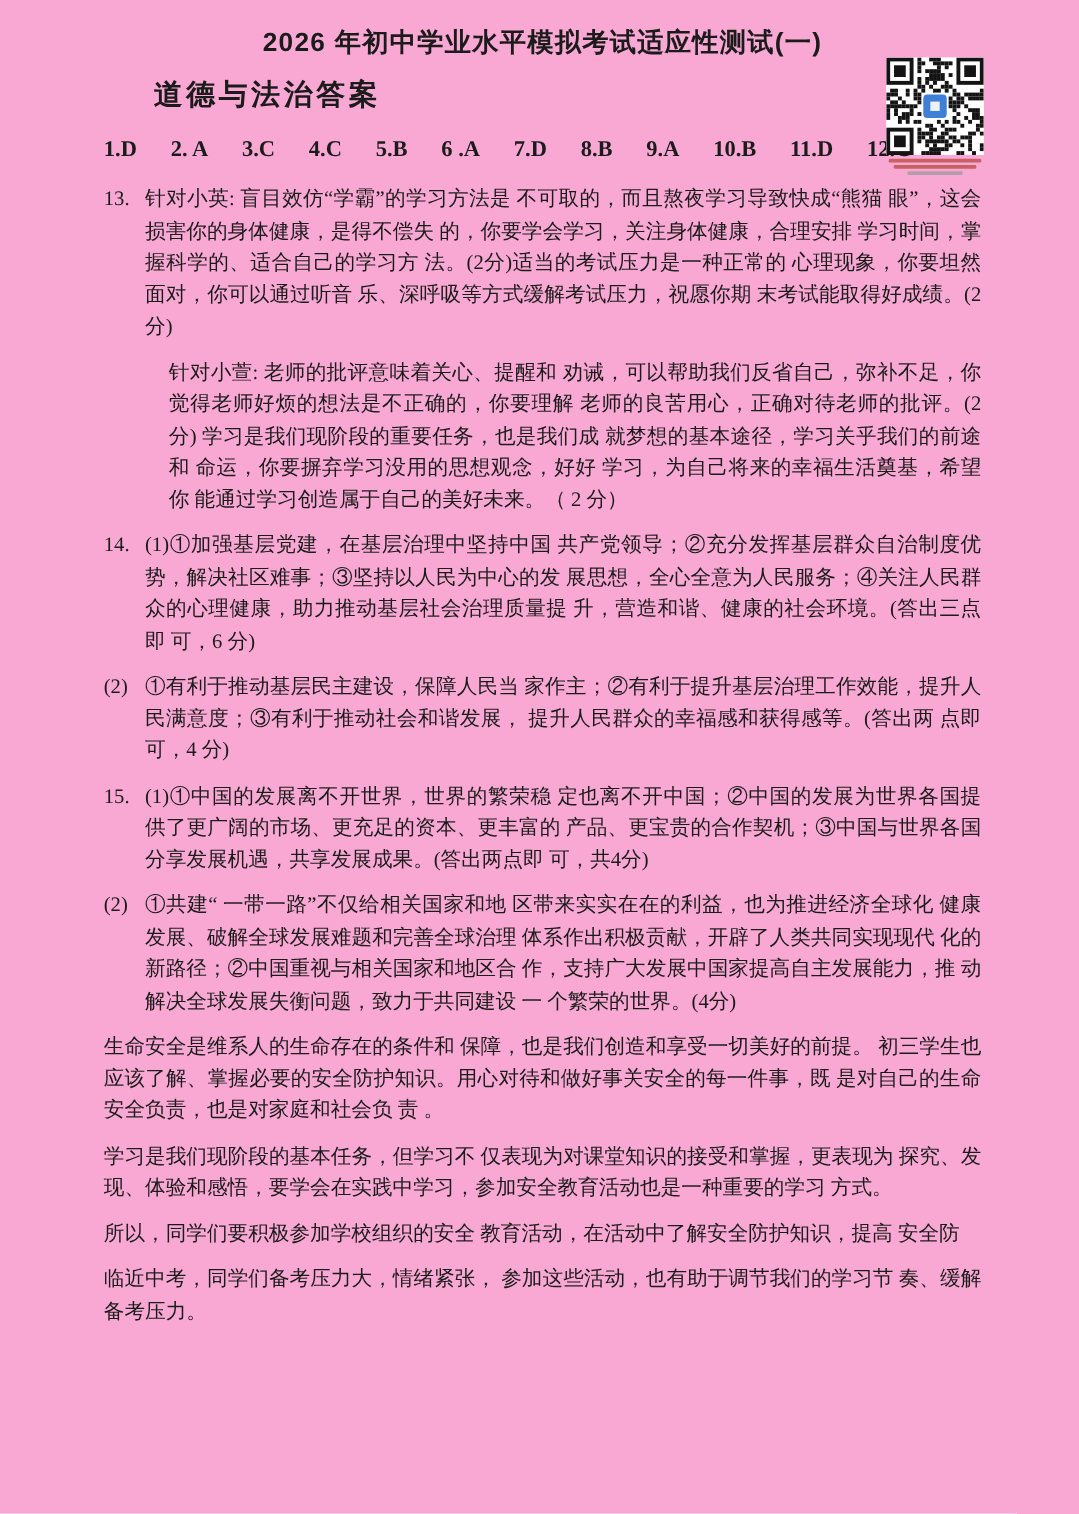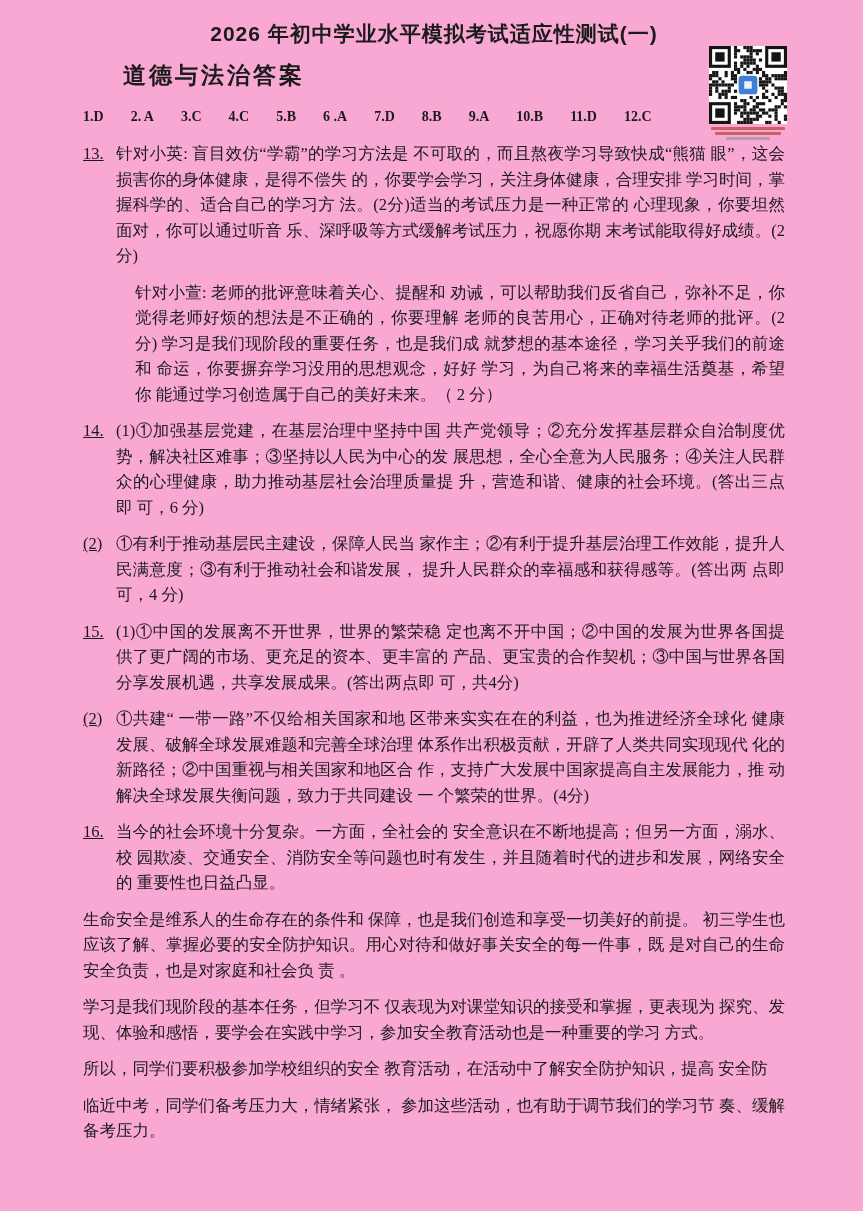--- a/index.html
+++ b/index.html
@@ -25,34 +25,34 @@
     font-family:"Liberation Sans", sans-serif;
     font-weight:bold;
     font-size:23px;
     letter-spacing:3px;
     margin:12px 40px 18px 40px;
   }
   .answers{
     display:flex;
     flex-wrap:nowrap;
     gap:27px;
-    font-size:14px;
+    font-size:18px;
     font-weight:600;
     margin:6px 0 16px 0;
     white-space:nowrap;
   }
   .content{margin-top:4px;}
   .item{
     display:flex;
     font-size:16.5px;
     line-height:25.5px;
     margin-bottom:11px;
     text-align:justify;
   }
-  .item .label{flex:0 0 33px;text-decoration:underline;}
+  .item .label{flex:0 0 33px;}
   .item.no-label .body{margin-left:52px;}
   .item.flush .body{margin-left:0;}
   .item .body{flex:1;}
   .qr{
     position:absolute;
     top:46px;
     right:74px;
     width:82px;
     text-align:center;
   }
@@ -324,24 +324,20 @@
         <div class="body">①有利于推动基层民主建设，保障人民当 家作主；②有利于提升基层治理工作效能，提升人民满意度；③有利于推动社会和谐发展， 提升人民群众的幸福感和获得感等。(答出两 点即可，4 分)</div>
       </div>
       <div class="item">
         <span class="label">15.</span>
         <div class="body">(1)①中国的发展离不开世界，世界的繁荣稳 定也离不开中国；②中国的发展为世界各国提 供了更广阔的市场、更充足的资本、更丰富的 产品、更宝贵的合作契机；③中国与世界各国 分享发展机遇，共享发展成果。(答出两点即 可，共4分)</div>
       </div>
       <div class="item">
         <span class="label">(2)</span>
         <div class="body">①共建“ 一带一路”不仅给相关国家和地 区带来实实在在的利益，也为推进经济全球化 健康发展、破解全球发展难题和完善全球治理 体系作出积极贡献，开辟了人类共同实现现代 化的新路径；②中国重视与相关国家和地区合 作，支持广大发展中国家提高自主发展能力，推 动解决全球发展失衡问题，致力于共同建设 一 个繁荣的世界。(4分)</div>
       </div>
-      <div class="item">
-        <span class="label">16.</span>
-        <div class="body">当今的社会环境十分复杂。一方面，全社会的 安全意识在不断地提高；但另一方面，溺水、校 园欺凌、交通安全、消防安全等问题也时有发生，并且随着时代的进步和发展，网络安全的 重要性也日益凸显。</div>
-      </div>
       <div class="item flush no-label">
         <div class="body">生命安全是维系人的生命存在的条件和 保障，也是我们创造和享受一切美好的前提。 初三学生也应该了解、掌握必要的安全防护知识。用心对待和做好事关安全的每一件事，既 是对自己的生命安全负责，也是对家庭和社会负 责 。</div>
       </div>
       <div class="item flush no-label">
         <div class="body">学习是我们现阶段的基本任务，但学习不 仅表现为对课堂知识的接受和掌握，更表现为 探究、发现、体验和感悟，要学会在实践中学习，参加安全教育活动也是一种重要的学习 方式。</div>
       </div>
       <div class="item flush no-label">
         <div class="body">所以，同学们要积极参加学校组织的安全 教育活动，在活动中了解安全防护知识，提高 安全防</div>
       </div>
       <div class="item flush no-label">

